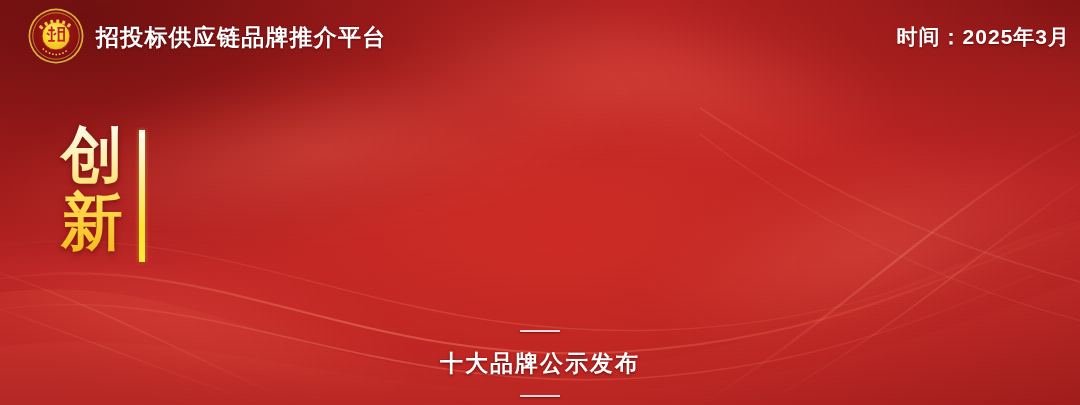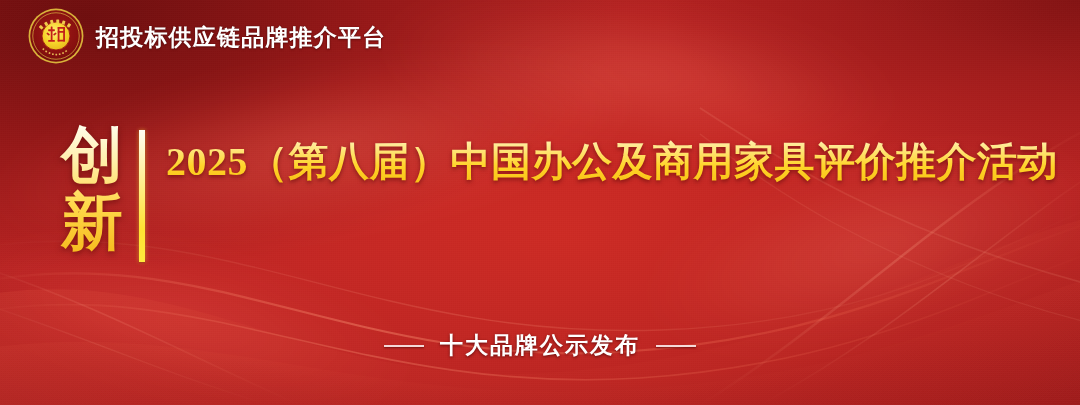--- a/index.html
+++ b/index.html
@@ -170,20 +170,21 @@
 
   
   .strap {
     position: absolute;
     left: 0; top: 330px;
     width: 1080px;
     display: flex;
     align-items: center;
     justify-content: center;
     gap: 16px;
+    flex-direction: column;
   }
   .strap-dash {
     display: block;
     width: 40px; height: 2px;
     background: rgba(255,255,255,.82);
     box-shadow: 0 1px 2px rgba(90,8,8,.7);
   }
   .strap-text {
     font-size: 23px;
     font-weight: bold;
@@ -298,32 +299,32 @@
         <rect x="53" y="41" width="13" height="3.2" rx="1"></rect>
         <rect x="53" y="34" width="3.2" height="26" rx="1"></rect>
         <rect x="62.8" y="34" width="3.2" height="26" rx="1"></rect>
         <rect x="53" y="56.8" width="13" height="3.2" rx="1"></rect>
         <rect x="36" y="57" width="12" height="3.2" rx="1"></rect>
       </g>
     </svg>
 
     <div class="header-title">招投标供应链品牌推介平台</div>
 
+    <div class="header-date">时间：2025年3月</div>
   </div>
 
   <div class="kv">
 
     <div class="kv-mark">
       <span>创</span>
       <span>新</span>
     </div>
 
     <div class="kv-rule"></div>
 
-    <div class="kv-line1">2025（第八届）中国办公及商用家具评价推介活动</div>
 
   </div>
 
   <div class="strap">
     <span class="strap-dash"></span>
     <span class="strap-text">十大品牌公示发布</span>
     <span class="strap-dash"></span>
   </div>
 
 </div>

